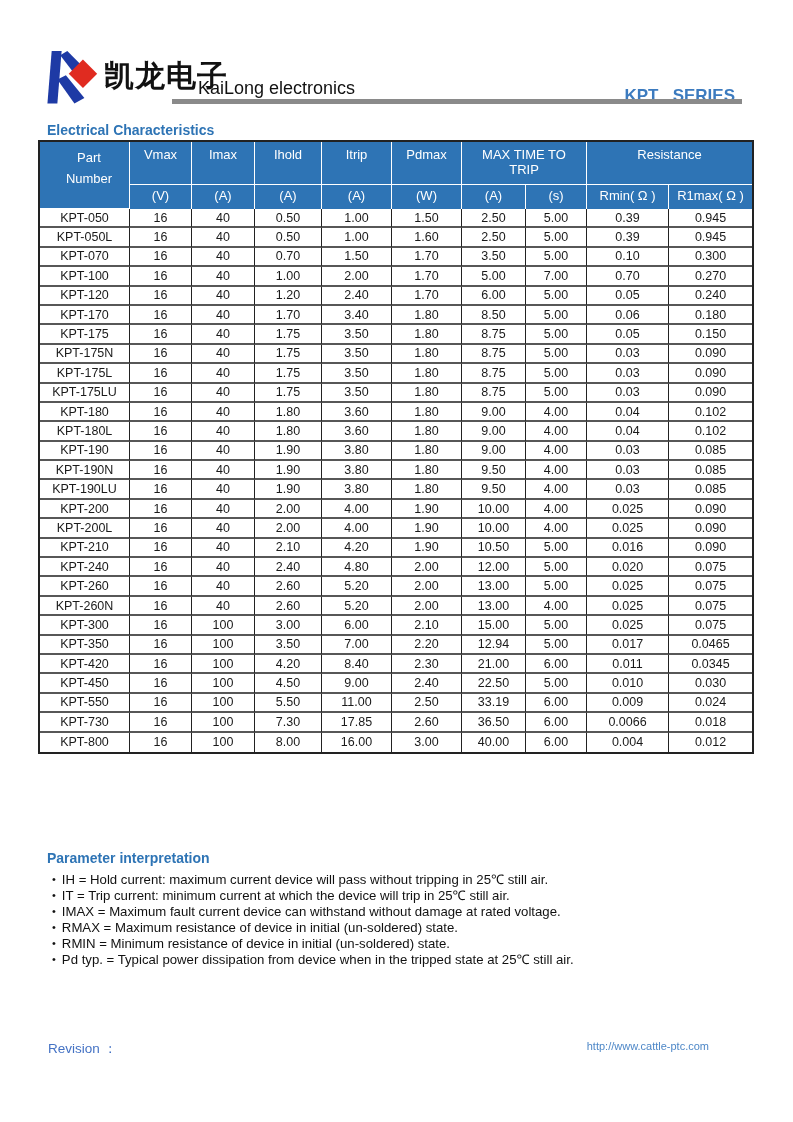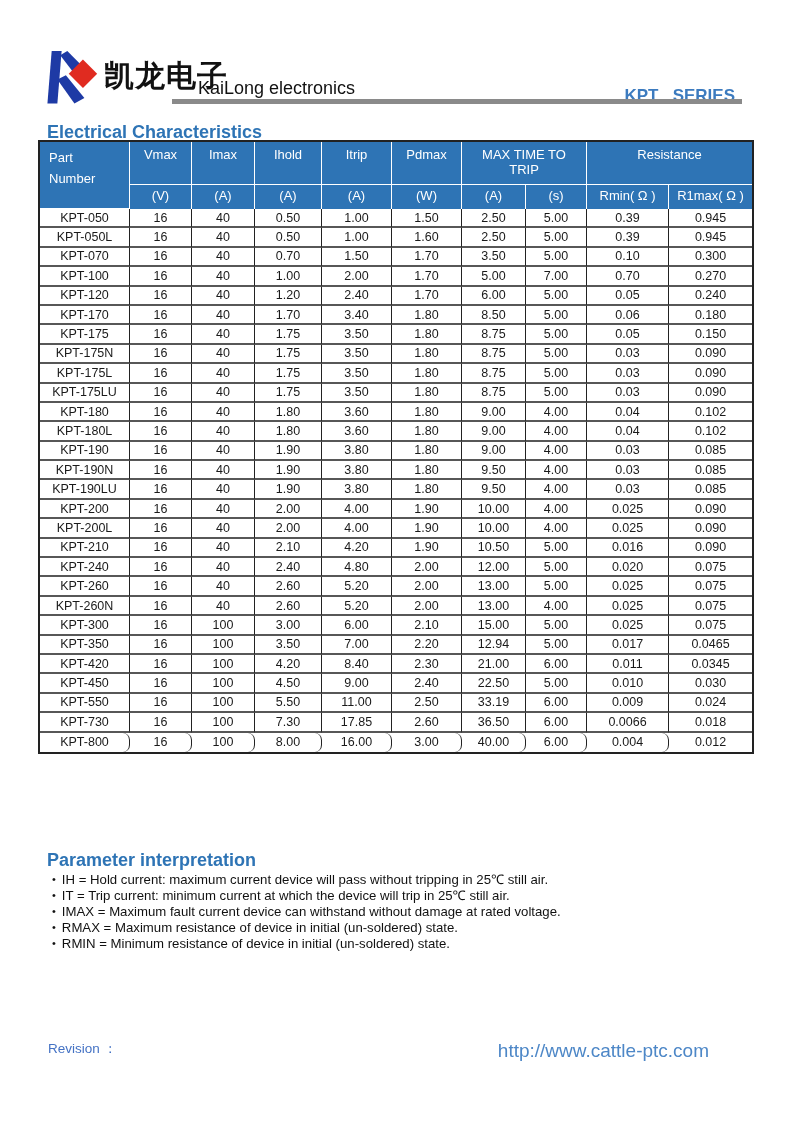--- a/index.html
+++ b/index.html
@@ -33,21 +33,21 @@
     margin-top: 12px;
   }
   .head-rule {
     position: absolute; left: 172px; top: 99px;
     width: 570px; height: 5px; background: #8a8a8a;
   }
 
   
   .section-title {
     position: absolute; left: 47px;
-    font-size: 18px; font-weight: bold; color: #2e74b5;
+    font-size: 14px; font-weight: bold; color: #2e74b5;
     white-space: nowrap;
   }
   .title-elec { top: 122px; }
   .title-param { top: 850px; }
 
   
   table.spec {
     position: absolute; left: 38px; top: 140px;
     width: 716px; table-layout: fixed;
     border-collapse: separate; border-spacing: 0;
@@ -59,51 +59,51 @@
     font-size: 13px; text-align: center; vertical-align: top;
     border-right: 1.5px solid #ffffff;
     padding-top: 5px;
   }
   table.spec thead tr.h1 th { height: 43px; border-bottom: 1.5px solid #ffffff; }
   table.spec thead tr.h2 th { height: 24px; padding-top: 3px; border-bottom: none; }
   table.spec thead th:last-child,
   table.spec thead th.part-col { }
   table.spec thead th.no-right { border-right: none; }
   table.spec thead th.part-col {
-    text-align: left; padding-left: 9px; border-bottom: none;
+    text-align: center; padding-left: 9px; border-bottom: none;
     line-height: 21px;
     margin-left: 22px;
   }
   table.spec tbody td {
     height: 19.4px; text-align: center; vertical-align: middle;
     border-right: 1px solid #222;
     border-bottom: 2px solid #575757;
     background: #ffffff;
     overflow: hidden; white-space: nowrap;
   }
   table.spec tbody td:last-child { border-right: none; text-align: center; }
-  table.spec tbody tr:last-child td { border-bottom: none; border-radius: 7px; }
+  table.spec tbody tr:last-child td { border-bottom: none; }
 
   
   .param-list {
     position: absolute; left: 52px; top: 872px;
     list-style: none; font-size: 13.2px; color: #111;
     width: 700px;
   }
   .param-list li { line-height: 16px; white-space: nowrap; }
   .param-list .dot { font-size: 11px; margin-right: 6px; position: relative; top: -1px; }
 
   
   .footer-revision {
     position: absolute; left: 48px; top: 1040px;
     font-size: 13.5px; color: #4472c4; white-space: pre;
   }
   .footer-url {
     position: absolute; right: 84px; top: 1040px;
-    font-size: 19px; color: #4d87c7; text-decoration: none;
+    font-size: 11px; color: #4d87c7; text-decoration: none;
   }
 </style>
 </head>
 <body>
 
 <div class="page">
 
   <svg class="logo-svg" width="58" height="54" viewBox="0 0 40 38" aria-hidden="true">
     <polygon points="5,0 12,0 9,37 2,37" fill="#1e3aa5"></polygon>
     <polygon points="11,3 16,0 27,11 21,16" fill="#1e3aa5"></polygon>
@@ -499,18 +499,19 @@
       </tbody>
   </table>
 
   <div class="section-title title-param">Parameter interpretation</div>
   <ul class="param-list">
       <li><span class="dot">•</span>IH = Hold current: maximum current device will pass without tripping in 25℃  still air.</li>
       <li><span class="dot">•</span>IT = Trip current: minimum current at which the device will trip in 25℃  still air.</li>
       <li><span class="dot">•</span>IMAX = Maximum fault current device can withstand without damage at rated voltage.</li>
       <li><span class="dot">•</span>RMAX = Maximum resistance of device in initial (un-soldered) state.</li>
       <li><span class="dot">•</span>RMIN = Minimum resistance of device in initial (un-soldered) state.</li>
+      <li><span class="dot">•</span>Pd typ. = Typical power dissipation from device when in the tripped state at 25℃  still air.</li>
     </ul>
 
   <div class="footer-revision">Revision ：</div>
   <a class="footer-url" href="#">http://www.cattle-ptc.com</a>
 
 </div>
 
 </body></html>

